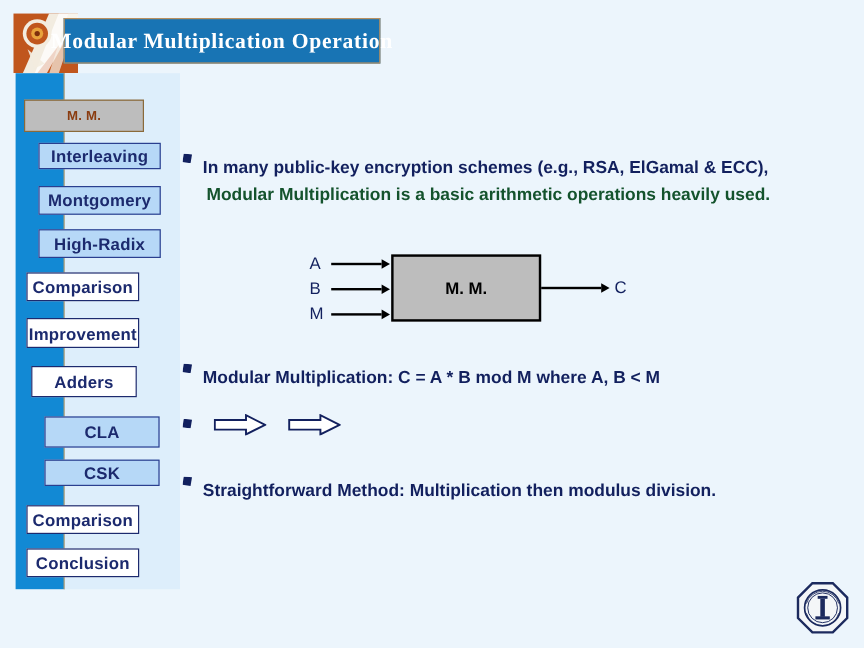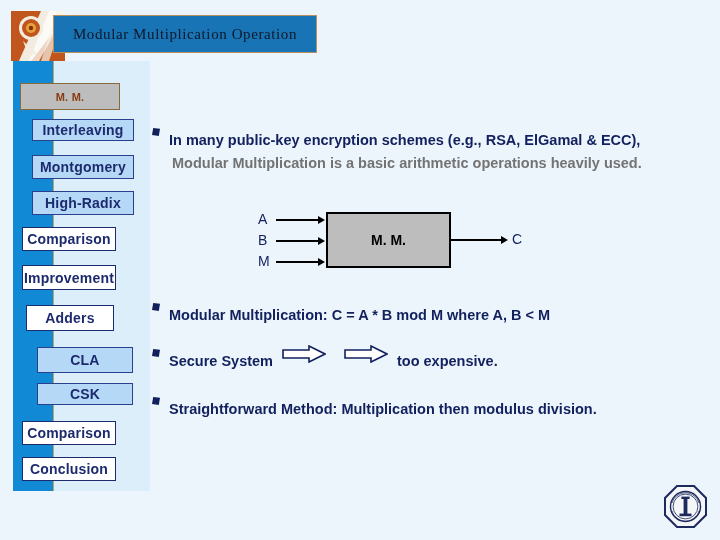--- a/index.html
+++ b/index.html
@@ -34,23 +34,23 @@
     height: 38px;
     background: #1874b4;
     border: 1px solid #b89060;
     box-sizing: border-box;
     display: flex;
     align-items: center;
     justify-content: center;
   }
   #title-text {
     font-family: "Liberation Serif", serif;
-    font-size: 15px;
-    font-weight: normal;
-    color: #0f172a;
+    font-size: 18px;
+    font-weight: bold;
+    color: #ffffff;
     letter-spacing: 0.6px;
     white-space: nowrap;
   }
 
   
   #sidebar-strip {
     position: absolute;
     left: 13px;
     top: 61px;
     width: 40px;
@@ -115,21 +115,21 @@
     font-size: 14.5px;
     font-weight: bold;
     color: #12205e;
     line-height: 32px;
     white-space: nowrap;
   }
   .cont-line {
     position: absolute;
     font-size: 14.5px;
     font-weight: bold;
-    color: #737373;
+    color: #14532d;
     white-space: nowrap;
   }
 
   
   #diagram {
     position: absolute;
     left: 250px;
     top: 206px;
     width: 290px;
     height: 72px;
@@ -274,32 +274,30 @@
   <span class="sig-label" style="left:262px; top:25px;">C</span>
 </div>
 
 <div class="bullet-row" style="left:152px; top:299px;">
   <span class="bullet-mark"></span>
   <span class="btext">Modular Multiplication:    C = A * B mod M    where  A, B &lt; M</span>
 </div>
 
 <div class="bullet-row" style="left:152px; top:345px;">
   <span class="bullet-mark"></span>
-  <span class="btext">Secure System</span>
   <span class="block-arrow">
     <svg width="44" height="18" viewBox="0 0 44 18">
       <polygon points="1,5 27,5 27,1 43,9 27,17 27,13 1,13" fill="#ffffff" stroke="#12205e" stroke-width="1.6" stroke-linejoin="miter"></polygon>
     </svg>
   </span>
   <span class="block-arrow">
     <svg width="44" height="18" viewBox="0 0 44 18">
       <polygon points="1,5 27,5 27,1 43,9 27,17 27,13 1,13" fill="#ffffff" stroke="#12205e" stroke-width="1.6" stroke-linejoin="miter"></polygon>
     </svg>
   </span>
-  <span class="btext">too expensive.</span>
 </div>
 
 <div class="bullet-row" style="left:152px; top:393px;">
   <span class="bullet-mark"></span>
   <span class="btext">Straightforward Method:  Multiplication then modulus division.</span>
 </div>
 
 <div id="seal">
   <svg width="45" height="45" viewBox="0 0 45 45">
     <polygon points="14,2 31,2 43,14 43,31 31,43 14,43 2,31 2,14" fill="#f4f6f8" stroke="#1c2a5e" stroke-width="2"></polygon>

